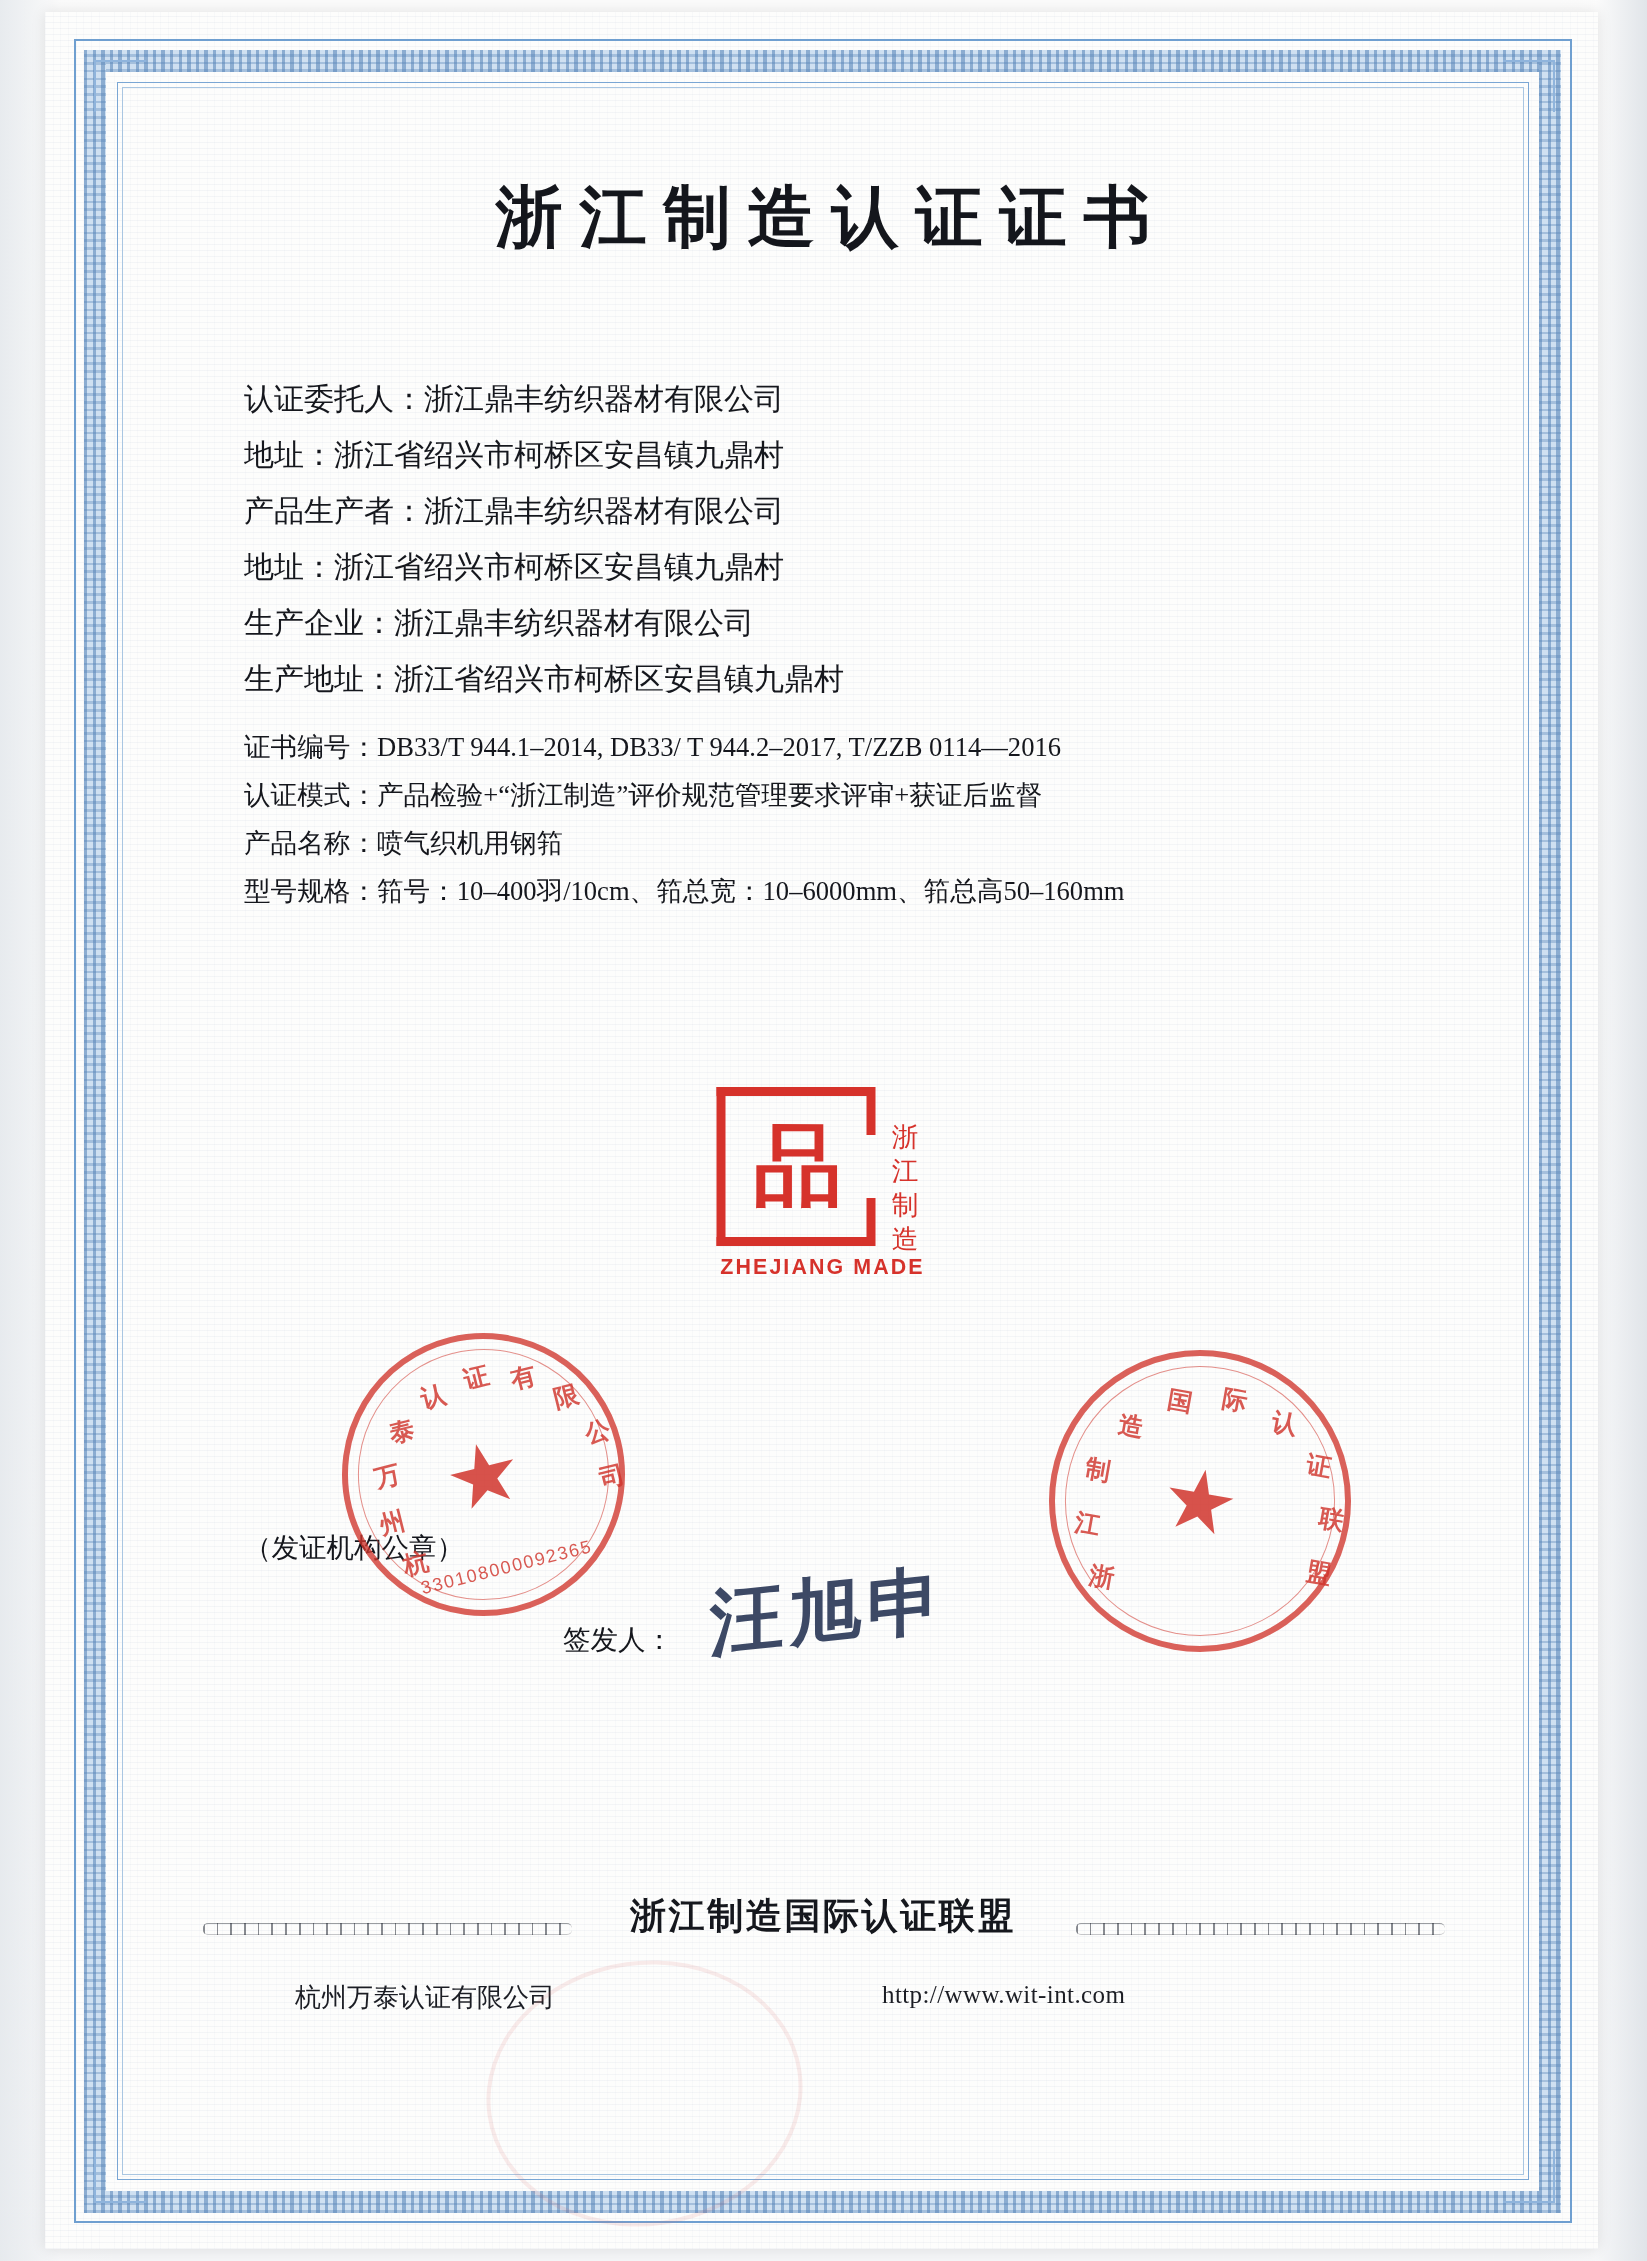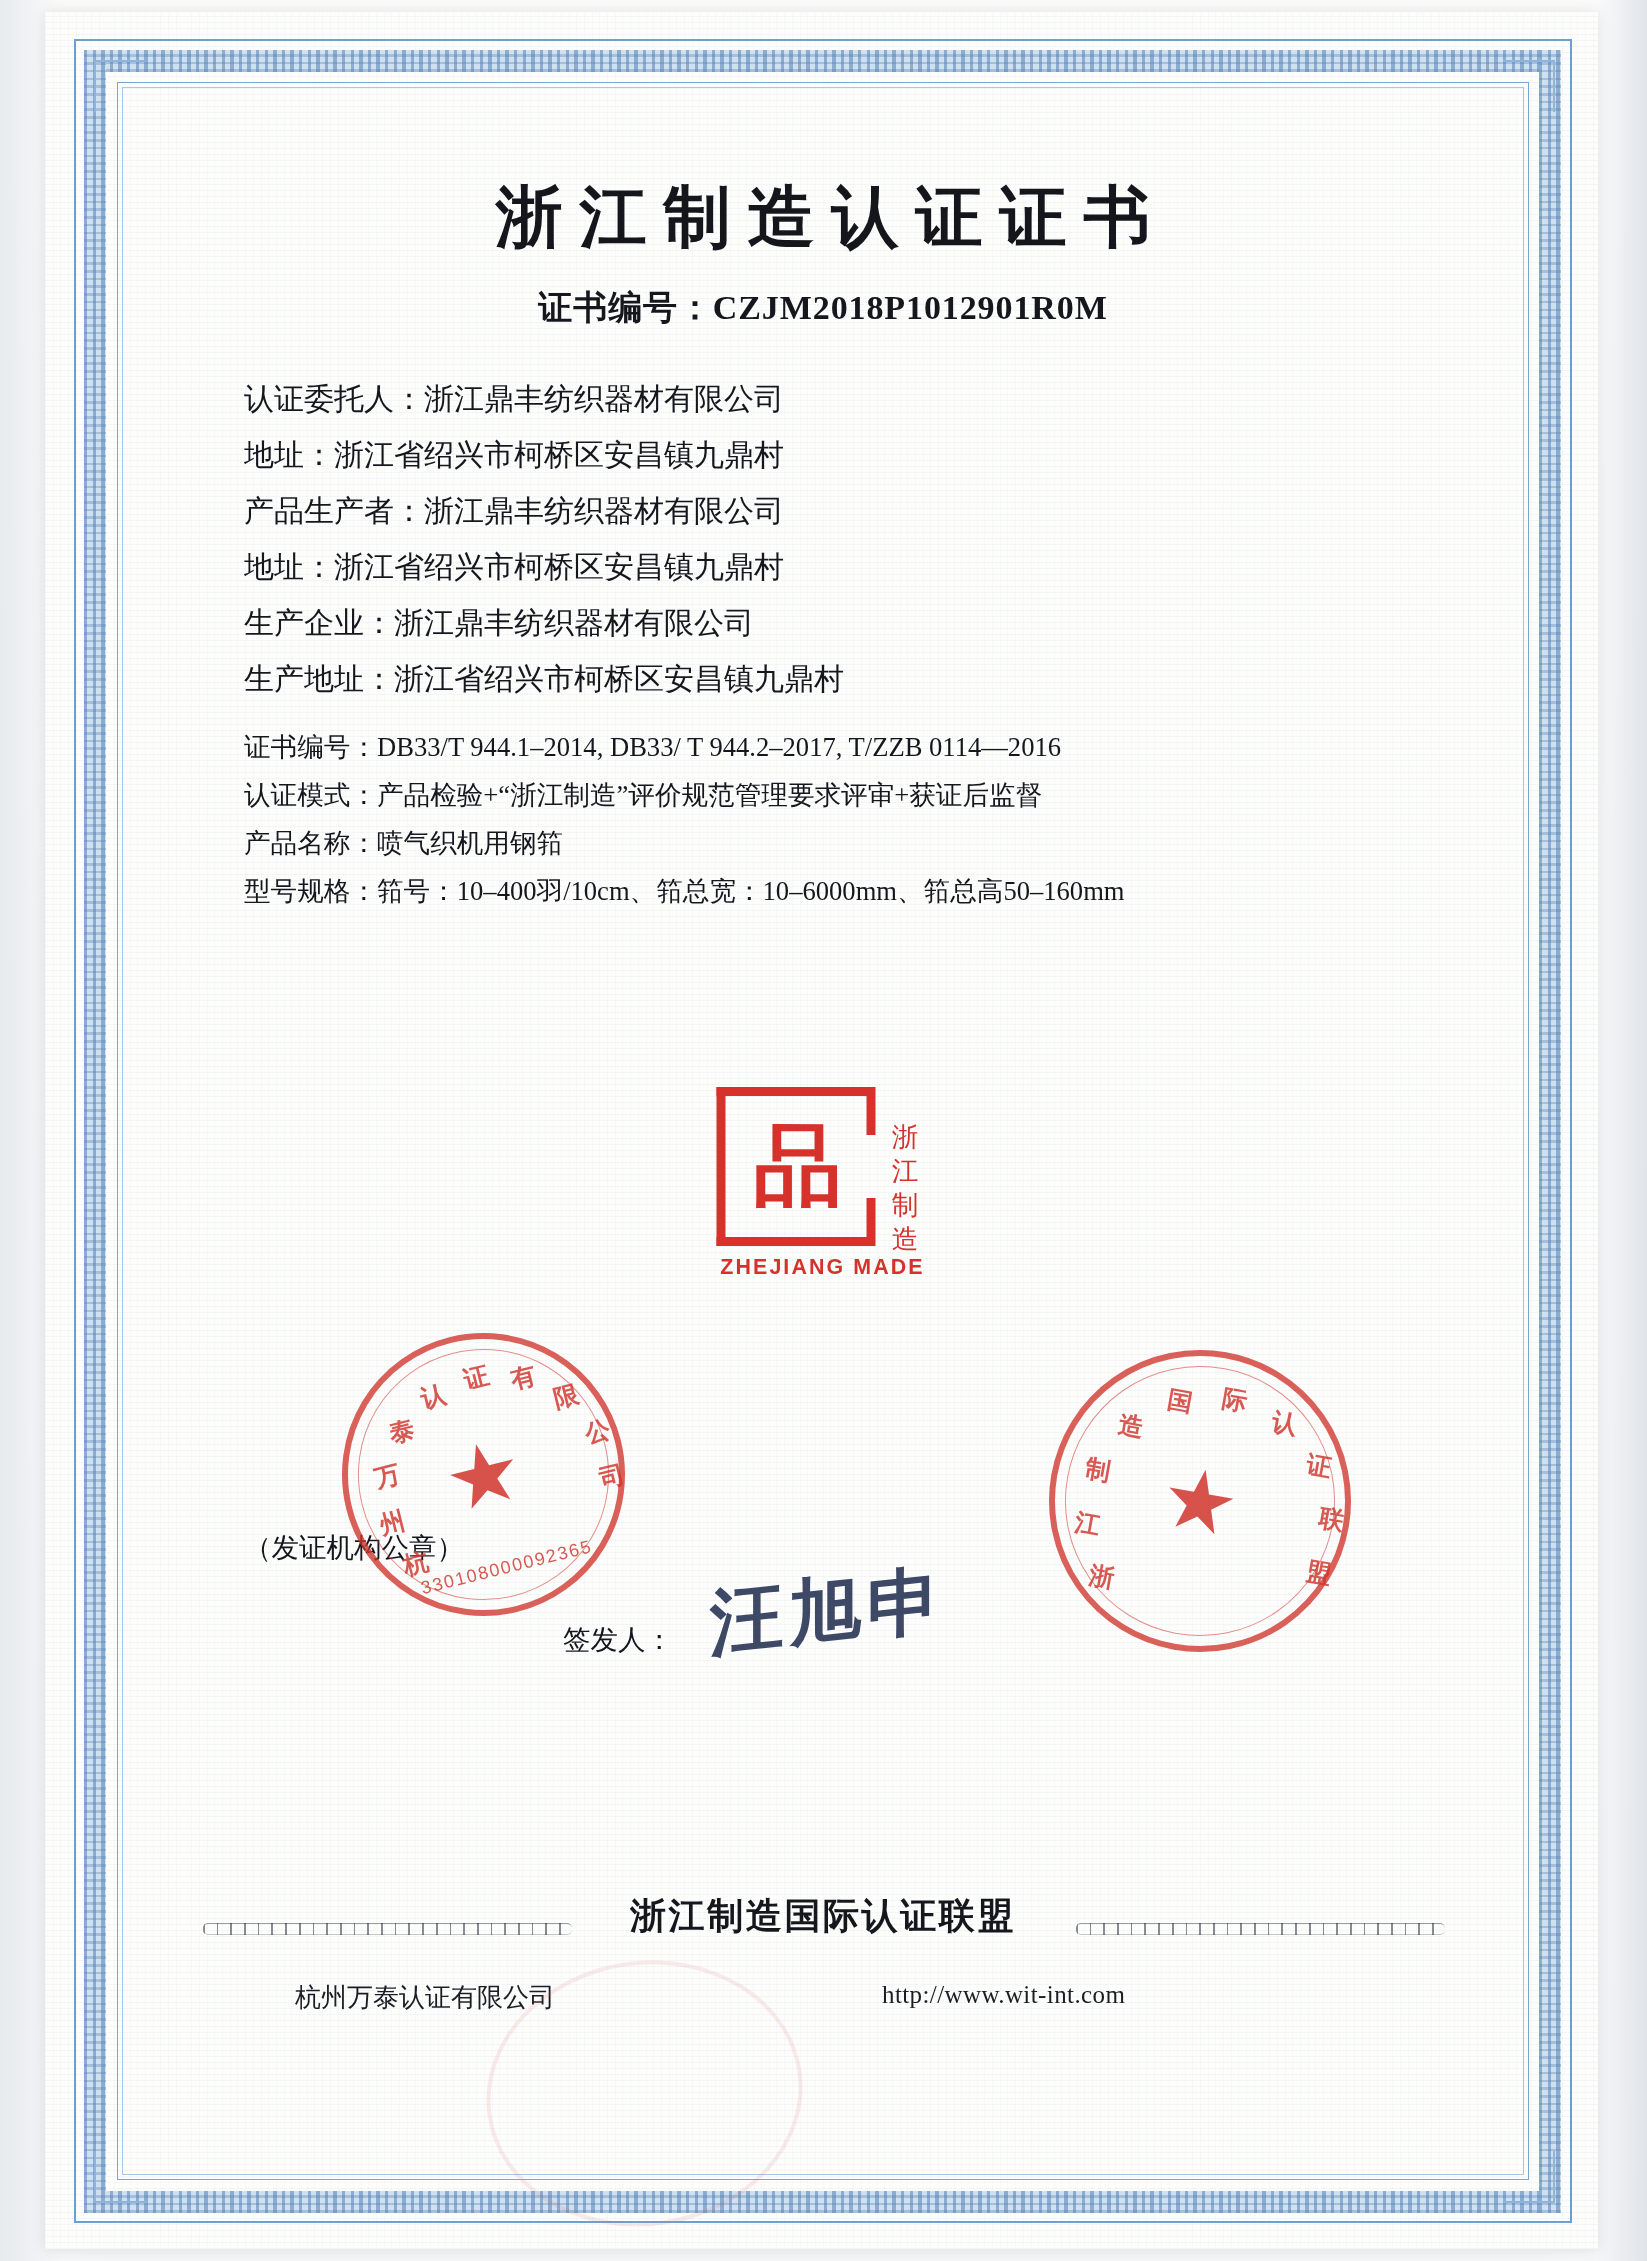--- a/index.html
+++ b/index.html
@@ -424,23 +424,20 @@
 <div class="border-inner2"></div>
 <div class="corner tl"></div>
 <div class="corner tr"></div>
 <div class="corner bl"></div>
 <div class="corner br"></div>
 
 <div class="content">
 
   <div class="cert-title">浙江制造认证证书</div>
 
-  <div class="cert-no">
-    <span>证书编号：</span><span>CZJM2018P1012901R0M</span>
-  </div>
 
   <div class="field-block">
     <div class="field-row">
       <span class="lbl">认证委托人：</span><span>浙江鼎丰纺织器材有限公司</span>
     </div>
     <div class="field-row">
       <span class="lbl">地址：</span><span>浙江省绍兴市柯桥区安昌镇九鼎村</span>
     </div>
     <div class="field-row">
       <span class="lbl">产品生产者：</span><span>浙江鼎丰纺织器材有限公司</span>

